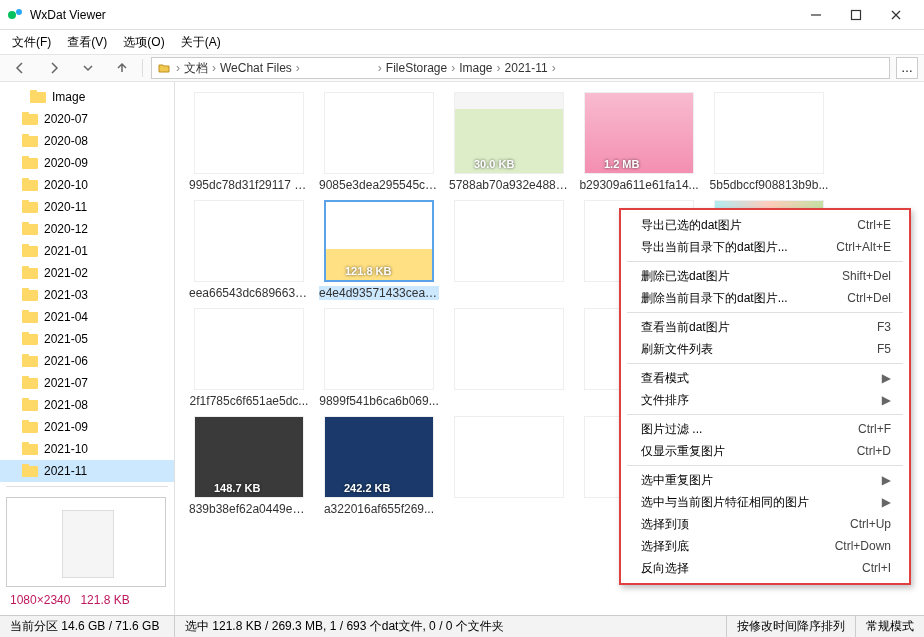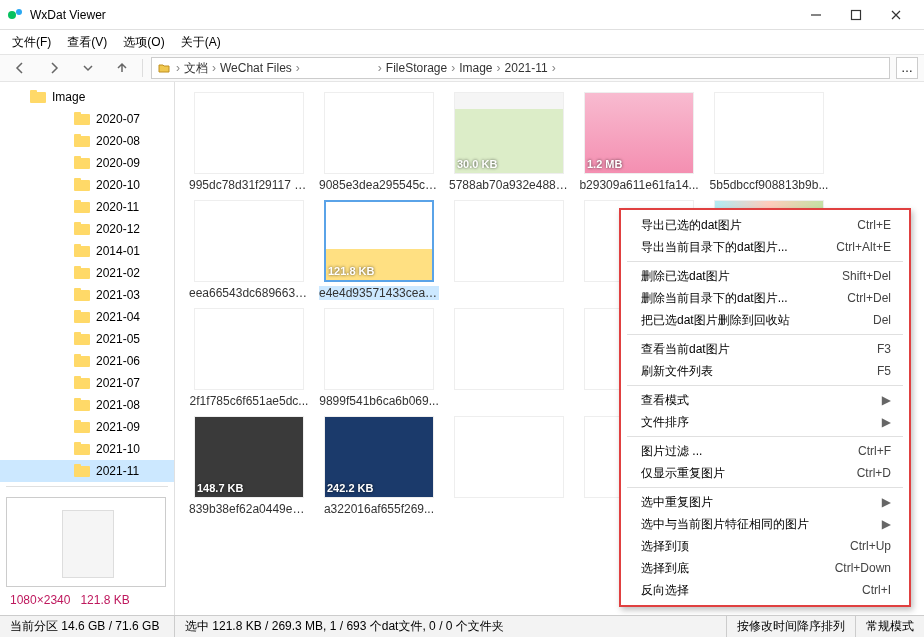--- a/index.html
+++ b/index.html
@@ -24,37 +24,37 @@
 .breadcrumb { flex:1; height:22px; border:1px solid #ccc; background:#fff; display:flex; align-items:center; padding:0 4px; margin:0 4px; overflow:hidden; }
 .breadcrumb .bc-icon { width:16px; height:16px; display:flex; align-items:center; justify-content:center;}
 .breadcrumb .bc-icon svg{ width:12px;height:12px; fill:#f0c850; stroke:#c09020;}
 .breadcrumb .sep { color:#888; margin:0 4px;}
 .breadcrumb .crumb { color:#333; white-space:nowrap; }
 .bc-more { width:22px; height:22px; border:1px solid #ccc; background:#fff; display:flex; align-items:center; justify-content:center; margin-right:2px;}
 
 .main { flex:1; display:flex; min-height:0; }
 .sidebar { width: 175px; border-right:1px solid #e0e0e0; display:flex; flex-direction:column; }
 .tree { flex:1; overflow-y:auto; padding:4px 0; }
-.tree-row { height:22px; display:flex; align-items:center; padding-left:74px; cursor:pointer; }
+.tree-row { height:22px; display:flex; align-items:center; padding-left:22px; cursor:pointer; }
 .tree-row.root { padding-left:30px; }
 .tree-row .folder-ic { width:16px; height:14px; margin-right:6px; position:relative; }
 .folder-ic::before { content:''; position:absolute; left:0; top:2px; width:16px; height:11px; background:#ffd968; border-radius:1px; }
 .folder-ic::after { content:''; position:absolute; left:0; top:0; width:7px; height:3px; background:#ffd968; border-radius:1px 1px 0 0; }
 .tree-row.selected { background:#cce8ff; }
 .tree-sep { height:1px; background:#e0e0e0; margin:4px 6px; }
 
 .preview-pane { padding:6px; border-top:0; }
 .preview-thumb { width:160px; height:90px; border:1px solid #ccc; background:#fff; display:flex; align-items:center; justify-content:center; margin-bottom:4px; position:relative;}
 .preview-thumb::after { content:''; position:absolute; left:55px; top:12px; width:50px; height:66px; background:#f5f5f5; border:1px solid #ddd;}
 .preview-meta { display:flex; gap:10px; color:#be185d; padding:2px 4px;}
 
 .content { flex:1; position:relative; overflow:hidden; }
 .grid { display:flex; flex-wrap:wrap; gap:8px 10px; padding:10px 14px; align-content:flex-start; }
 .item { width:120px; display:flex; flex-direction:column; align-items:center; cursor:pointer; }
-.thumb { width:110px; height:82px; background:#f8f8f8; border:1px solid #eee; display:flex; align-items:flex-end; justify-content:flex-start; padding:3px 2px; position:relative; overflow:hidden;}
+.thumb { width:110px; height:82px; background:#f8f8f8; border:1px solid #eee; display:flex; align-items:flex-end; justify-content:flex-start; padding:3px 19px; position:relative; overflow:hidden;}
 .thumb .size { color:#fff; font-weight:600; font-size:11px; text-shadow:0 0 3px rgba(0,0,0,.7); z-index:2;}
 .thumb .phimg { position:absolute; inset:0; }
 .item .cap { width:120px; text-align:center; white-space:nowrap; overflow:hidden; text-overflow:ellipsis; color:#333; margin-top:4px;}
 
 .item.selected .thumb { border:2px solid #5aa3e8; background:#e0ecfa;}
 .item.selected .cap { background:#cce8ff;}
 
 
 .ph-white{background:#ffffff;} .ph-chat{background:linear-gradient(#f5f5f5 0 20%, #dcedc8 20% 100%);}
 .ph-pink{background:linear-gradient(#f8bbd0,#f48fb1);} .ph-kids{background:linear-gradient(90deg,#b2ebf2,#ffccbc,#c5e1a5);}
@@ -177,21 +177,21 @@
         <div class="tree-row">
           <span class="folder-ic"></span>
           <span>2020-11</span>
         </div>
         <div class="tree-row">
           <span class="folder-ic"></span>
           <span>2020-12</span>
         </div>
         <div class="tree-row">
           <span class="folder-ic"></span>
-          <span>2014-01</span>
+          <span>2021-01</span>
         </div>
         <div class="tree-row">
           <span class="folder-ic"></span>
           <span>2021-02</span>
         </div>
         <div class="tree-row">
           <span class="folder-ic"></span>
           <span>2021-03</span>
         </div>
         <div class="tree-row">
@@ -392,24 +392,20 @@
         </div>
         <div class="ctx-sep"></div>
         <div class="ctx-row">
           <span class="lbl">删除已选dat图片</span>
           <span class="key">Shift+Del</span>
         </div>
         <div class="ctx-row">
           <span class="lbl">删除当前目录下的dat图片...</span>
           <span class="key">Ctrl+Del</span>
         </div>
-        <div class="ctx-row">
-          <span class="lbl">把已选dat图片删除到回收站</span>
-          <span class="key">Del</span>
-        </div>
         <div class="ctx-sep"></div>
         <div class="ctx-row">
           <span class="lbl">查看当前dat图片</span>
           <span class="key">F3</span>
         </div>
         <div class="ctx-row">
           <span class="lbl">刷新文件列表</span>
           <span class="key">F5</span>
         </div>
         <div class="ctx-sep"></div>

